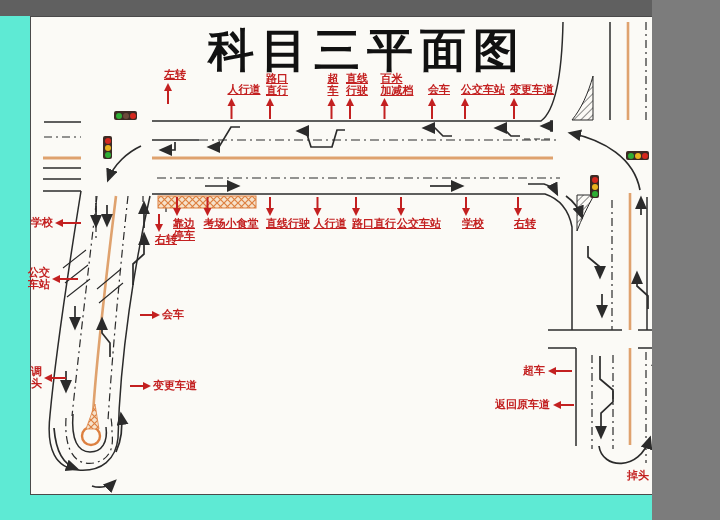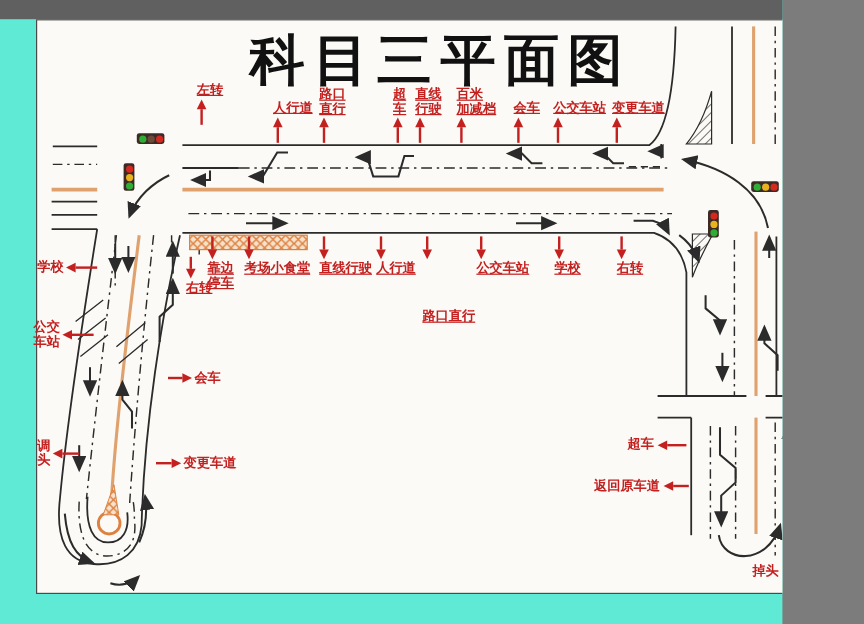--- a/index.html
+++ b/index.html
@@ -262,21 +262,21 @@
       </span>
     <span>直线行驶</span>
   </div>
   <div class="lbl lblB" style="left:330px;top:197px;">
     <span class="arrcolB">
         <span class="sv" style="height:11px;"></span>
         <span class="td"></span>
       </span>
     <span>人行道</span>
   </div>
-  <div class="lbl lblB" style="left:374px;top:197px;gap:40px;">
+  <div class="lbl lblB" style="left:374px;top:197px;">
     <span class="arrcolB">
         <span class="sv" style="height:11px;"></span>
         <span class="td"></span>
       </span>
     <span>路口直行</span>
   </div>
   <div class="lbl lblB" style="left:419px;top:197px;">
     <span class="arrcolB">
         <span class="sv" style="height:11px;"></span>
         <span class="td"></span>

